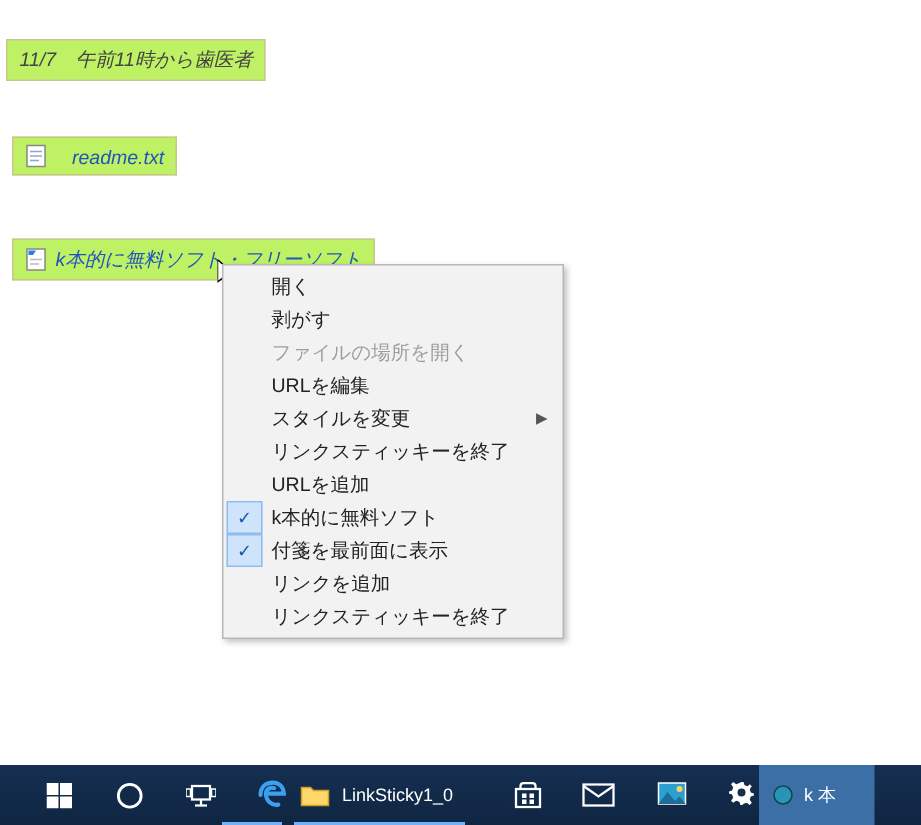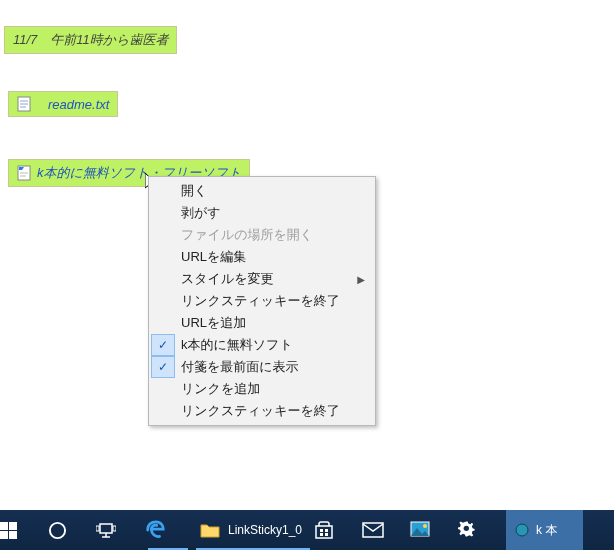--- a/index.html
+++ b/index.html
@@ -72,21 +72,21 @@
     left: 0; right: 0; bottom: 0;
     height: 40px;
     background: linear-gradient(to bottom, #152f52, #0f2642);
     display: flex;
     align-items: stretch;
   }
   .taskbar .btn {
     width: 48px;
     display: flex;
     align-items: center;
-    justify-content: space-between;
+    justify-content: flex-end;
     color: #fff;
     position: relative;
   }
   .taskbar .btn.folder {
     width: auto;
     padding: 0 12px 0 8px;
     gap: 8px;
     color: #fff;
     font-size: 12px;
   }

